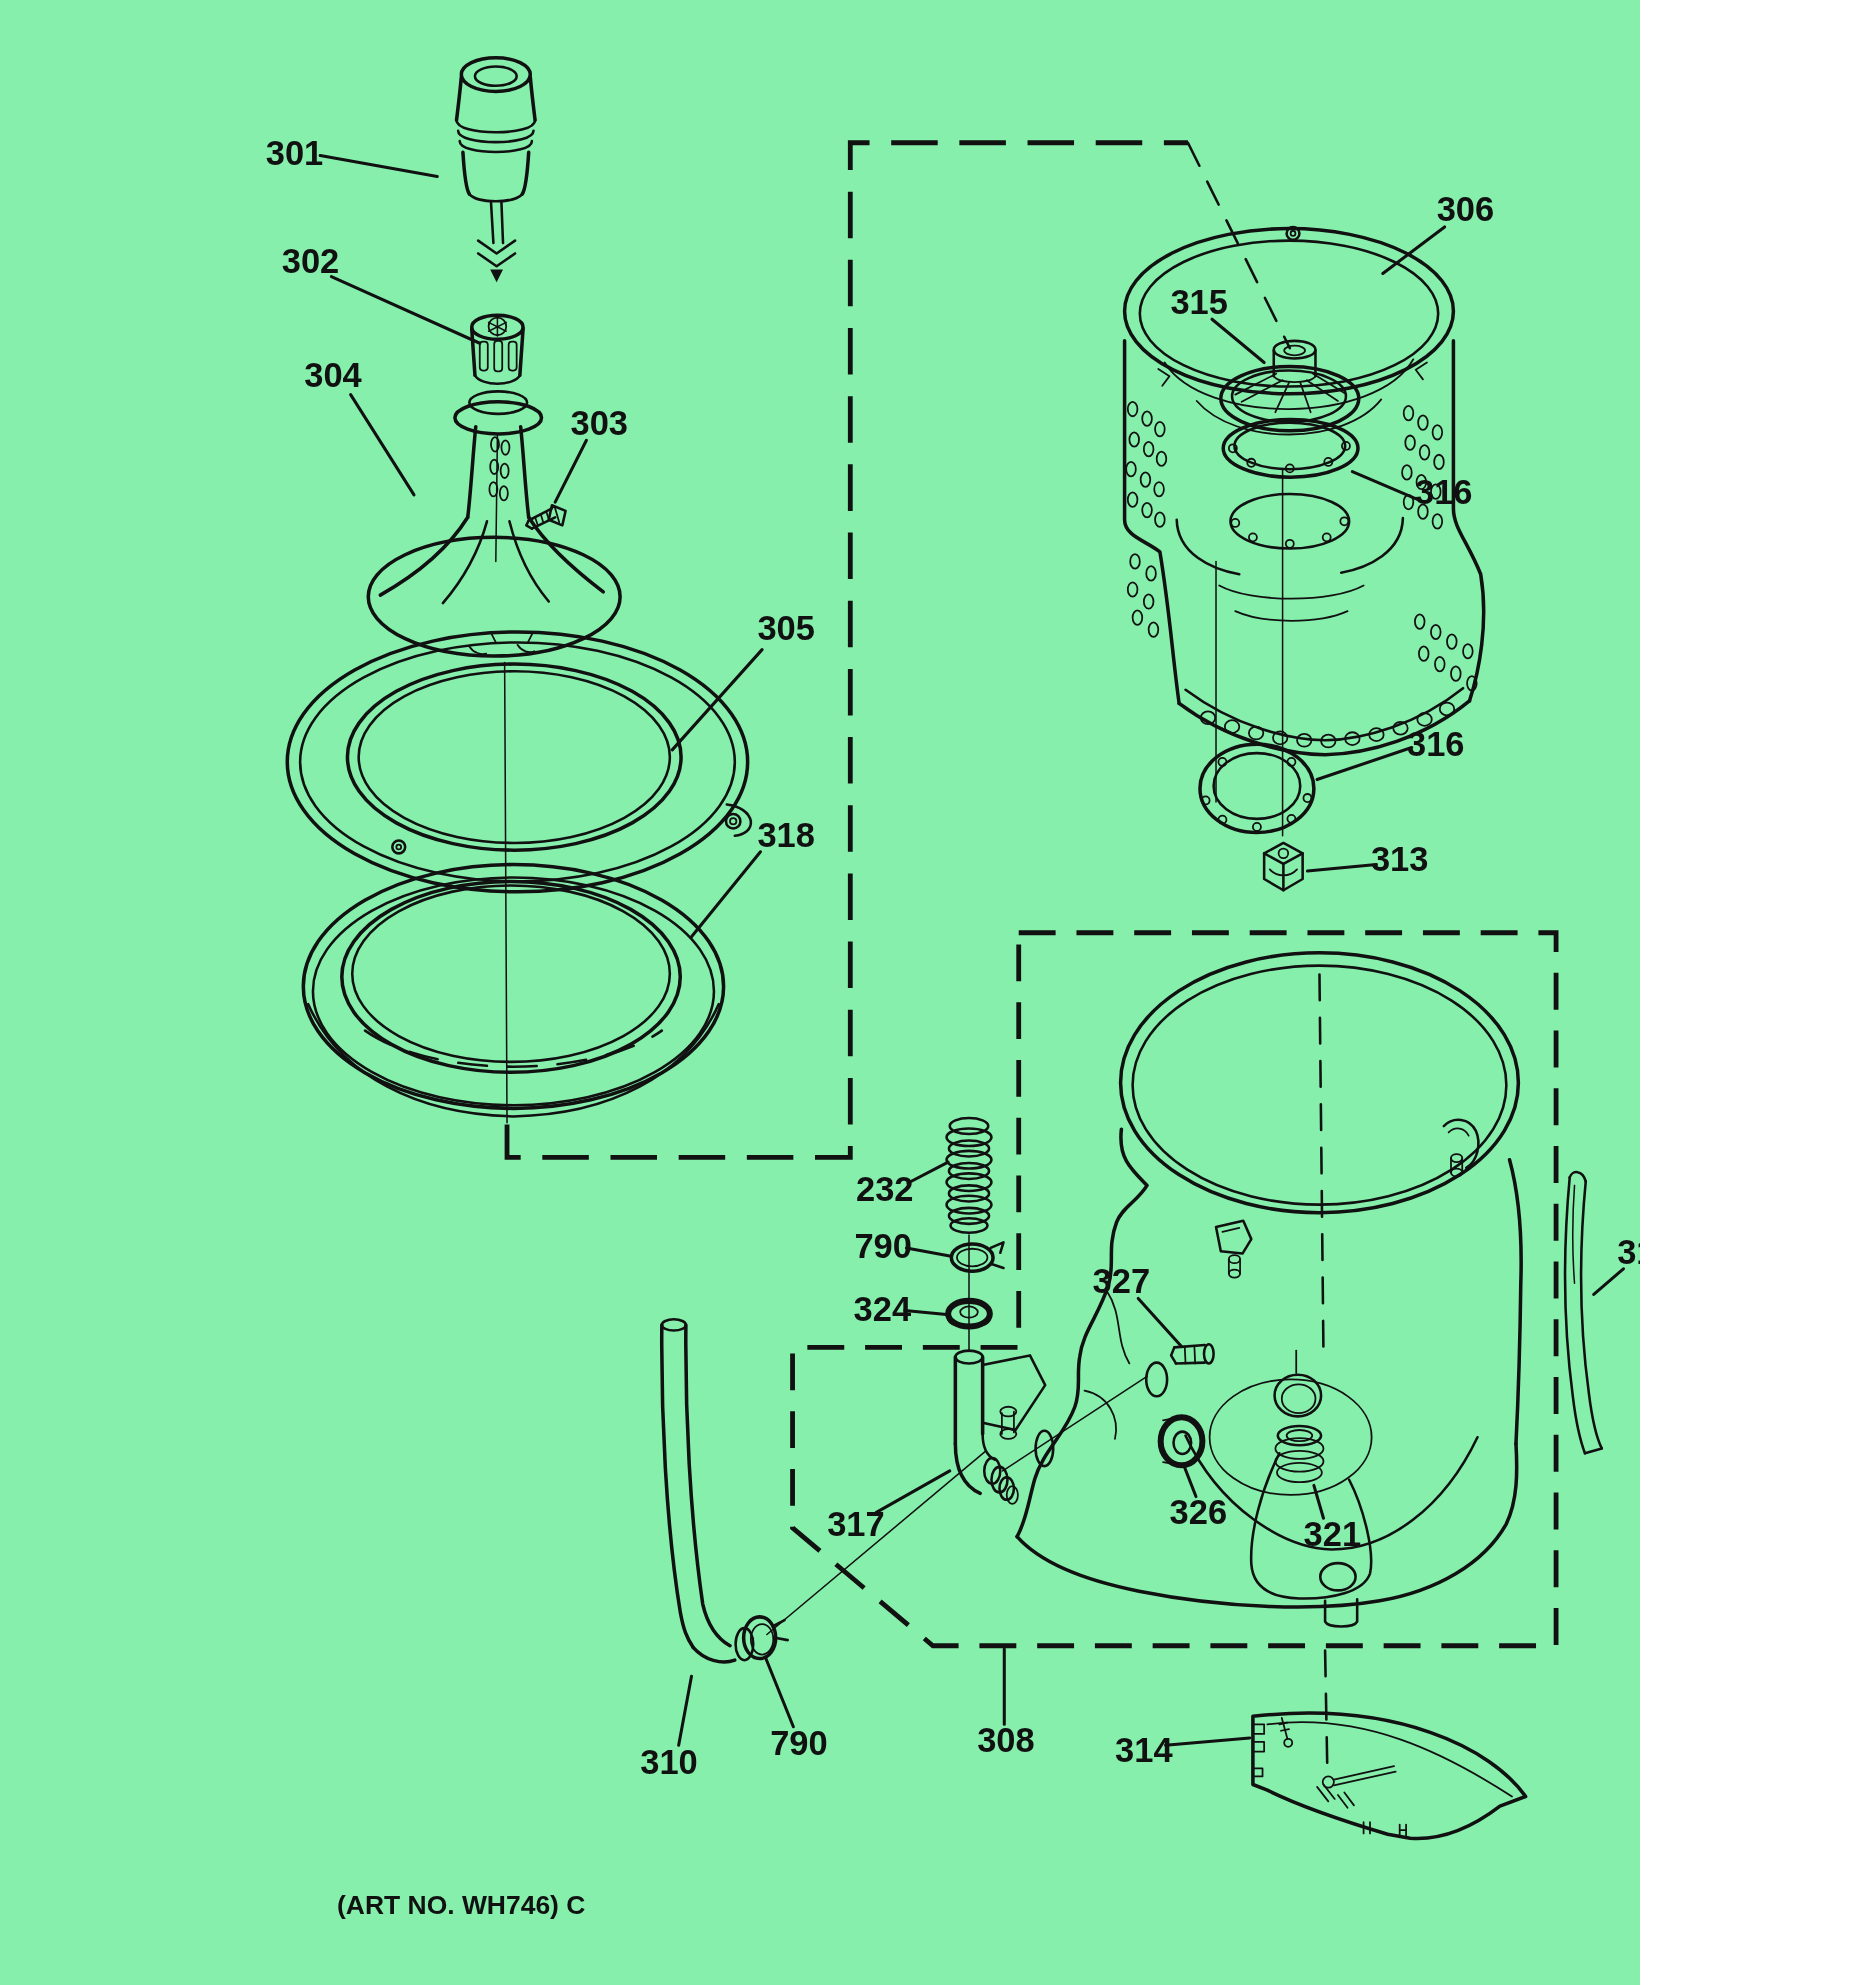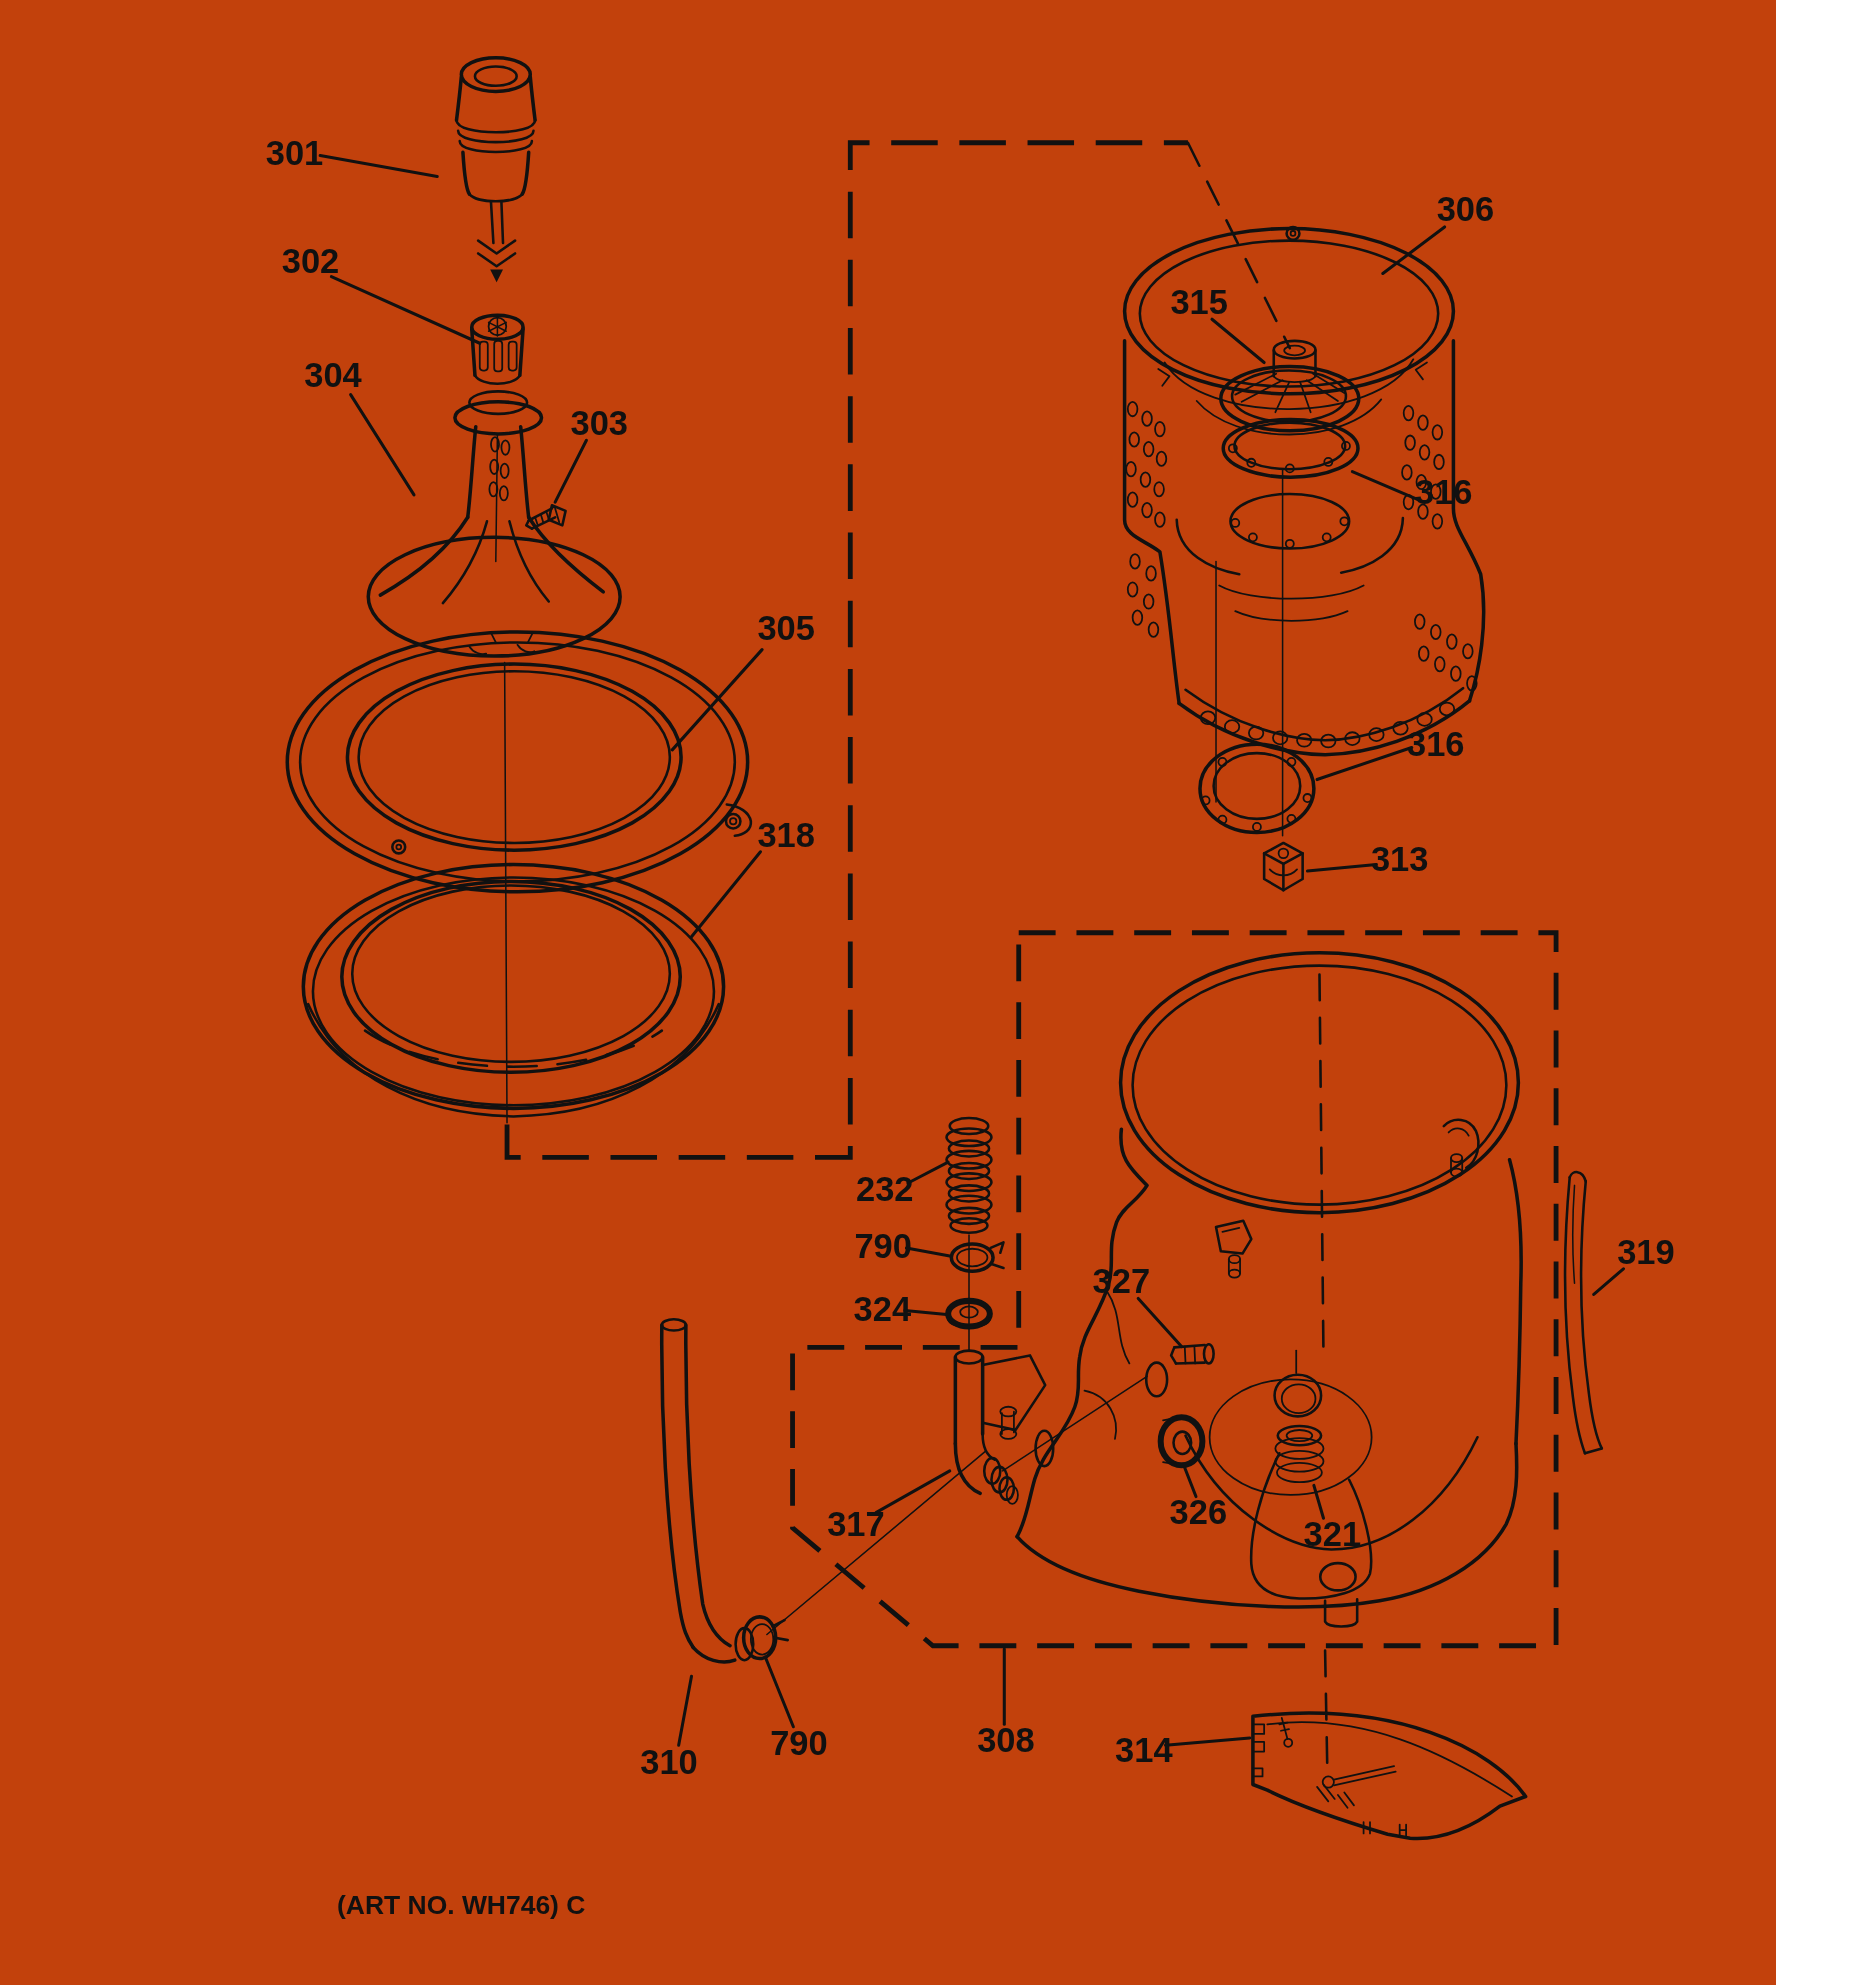--- a/index.html
+++ b/index.html
@@ -1,17 +1,17 @@
 <!DOCTYPE html>
 <html style="font-size:13px"><head>
 <meta charset="utf-8">
 <style>
   html,body{margin:0;padding:0;background:#ffffff;}
   body{width:1861px;height:1985px;font-family:"Liberation Sans",sans-serif;}
-  .stage{position:relative;width:1776px;height:1985px;background:#c2410c;overflow:hidden;}
+  .stage{position:relative;width:1640px;height:1985px;background:#86efac;overflow:hidden;}
   svg{display:block;width:1861px;height:1985px;}
   .s2{fill:none;stroke:#111;stroke-width:2.2;stroke-linecap:round;stroke-linejoin:round;}
   .s3{fill:none;stroke:#111;stroke-width:3.2;stroke-linecap:round;stroke-linejoin:round;}
   .s4{fill:none;stroke:#111;stroke-width:4.4;stroke-linecap:round;stroke-linejoin:round;}
   .s6{fill:none;stroke:#111;stroke-width:6;stroke-linecap:butt;stroke-linejoin:miter;}
   .s7{fill:none;stroke:#111;stroke-width:7.5;stroke-linecap:round;stroke-linejoin:round;}
   .thin{fill:none;stroke:#111;stroke-width:1.9;stroke-linecap:round;}
   .lead{fill:none;stroke:#111;stroke-width:3.8;stroke-linecap:round;}
   .boxdash{stroke-dasharray:58 27;}
   .boxdash2{stroke-dasharray:46 26;}

